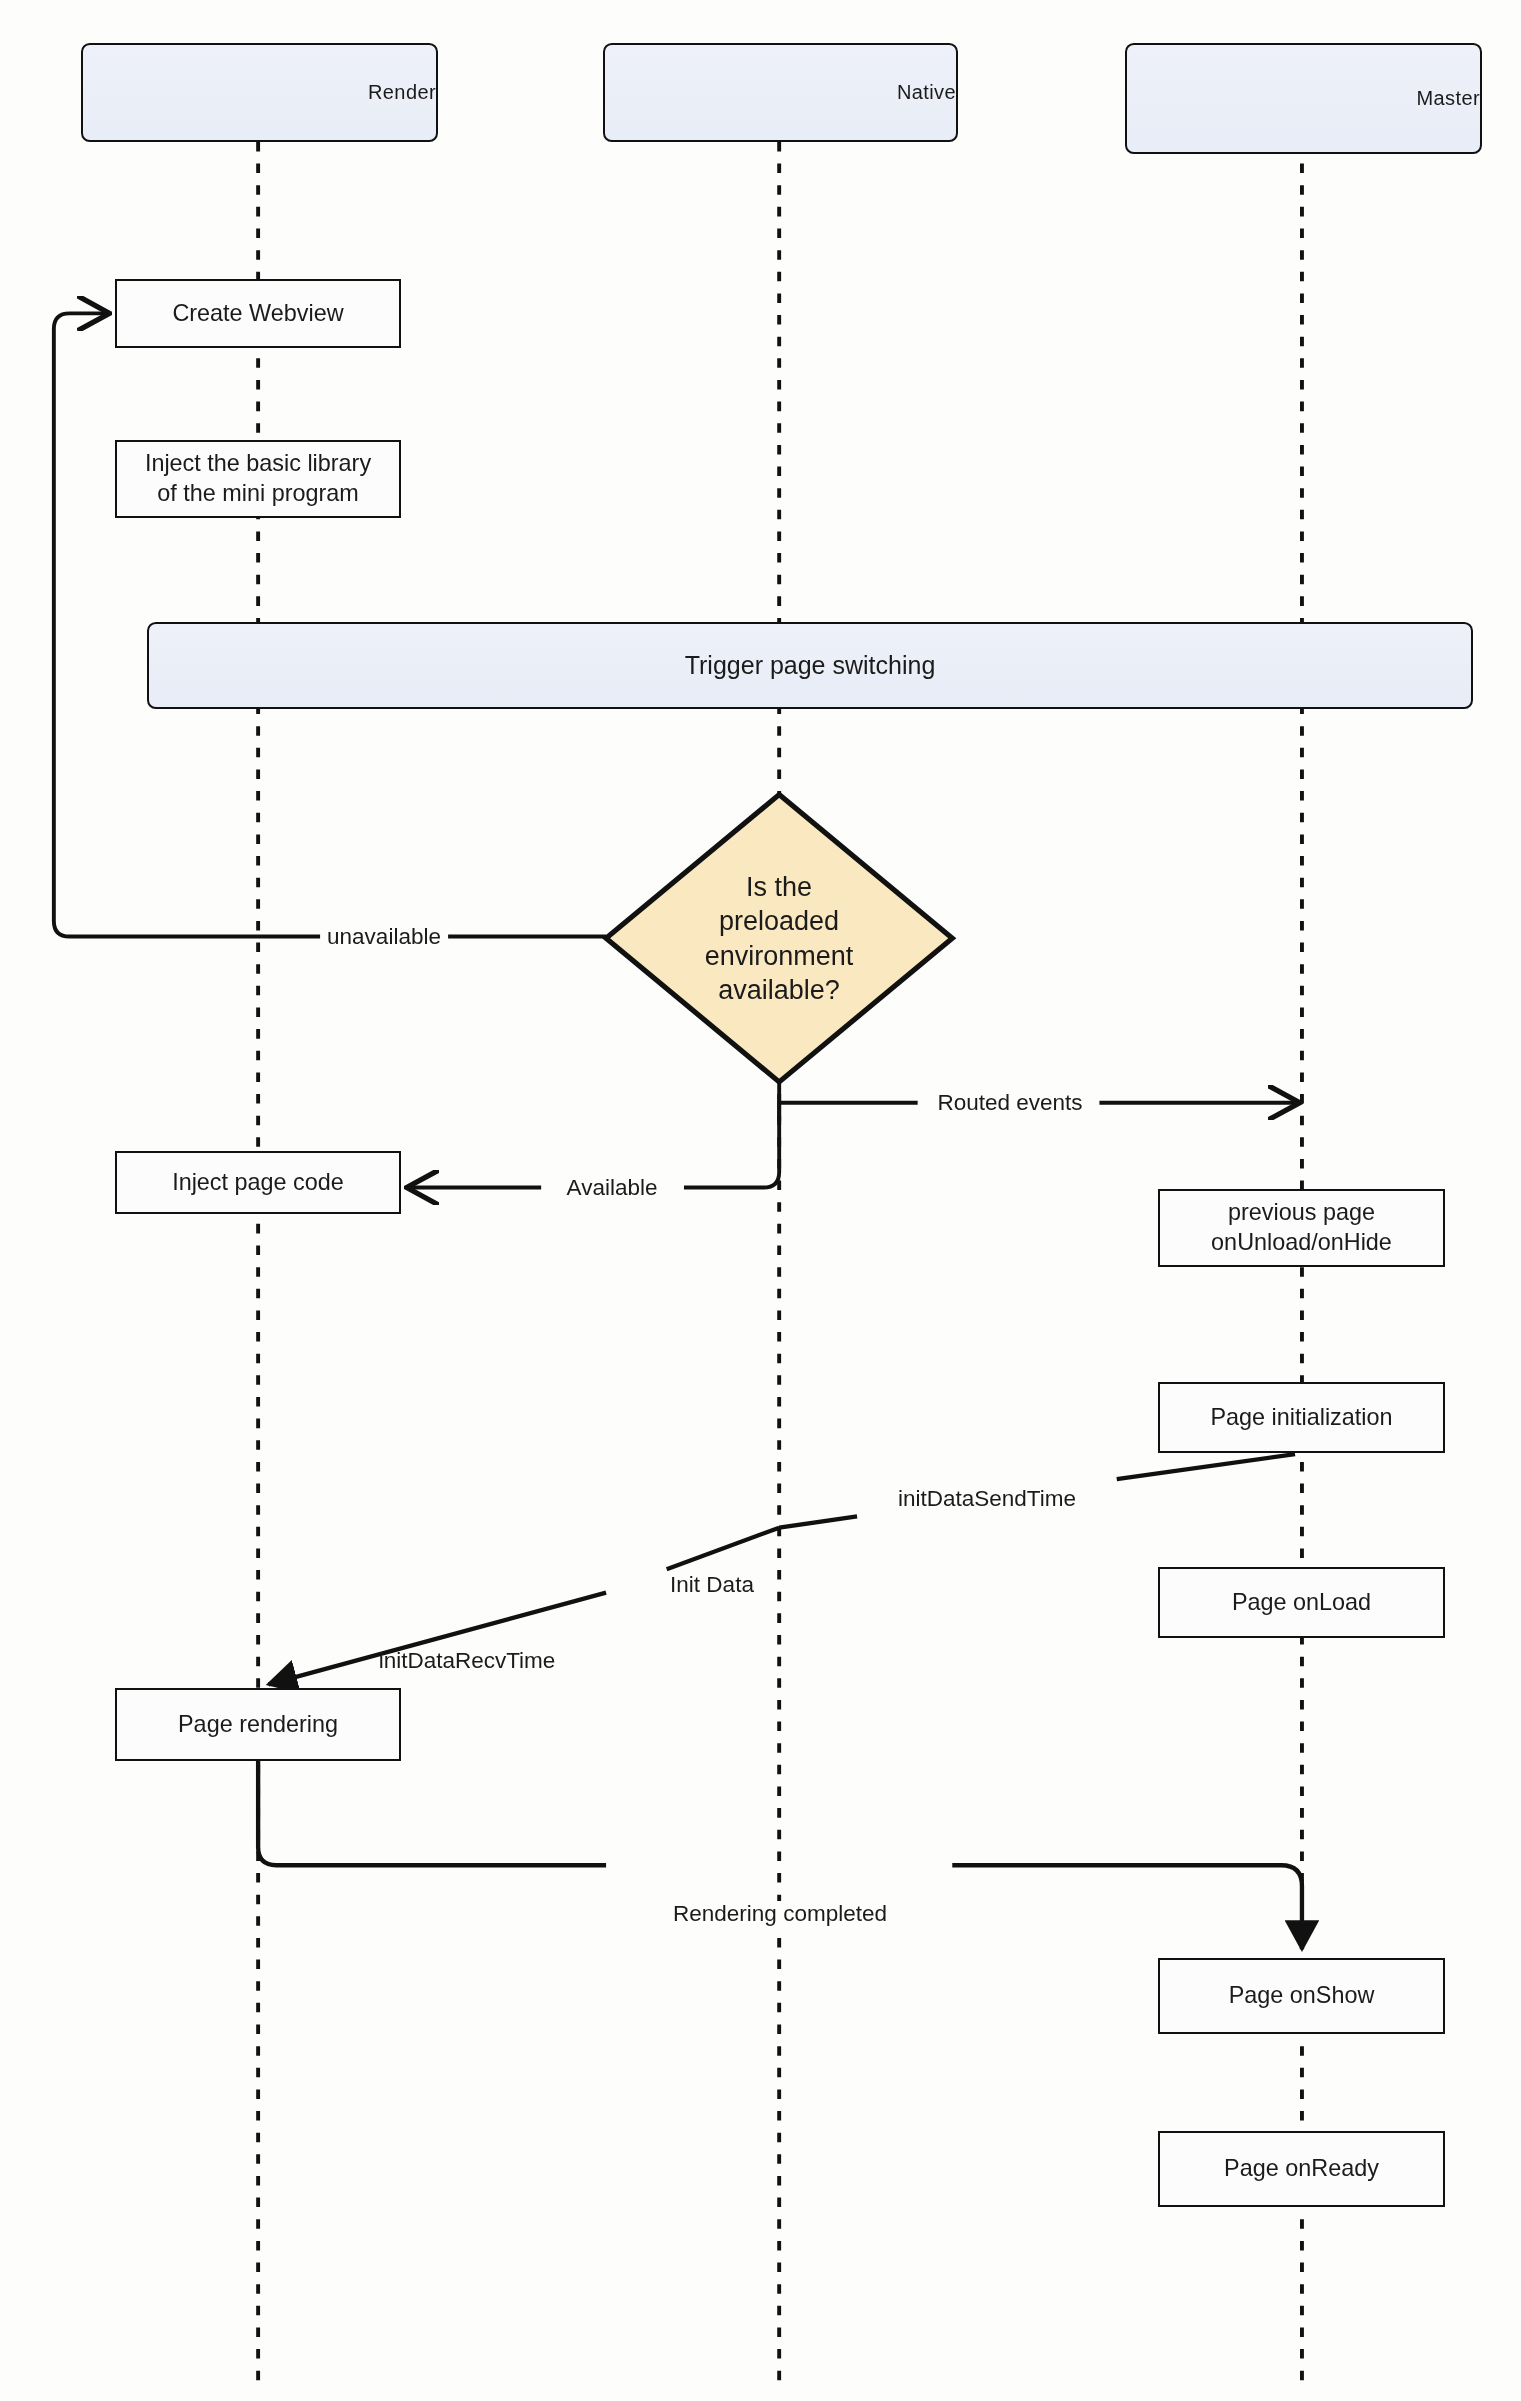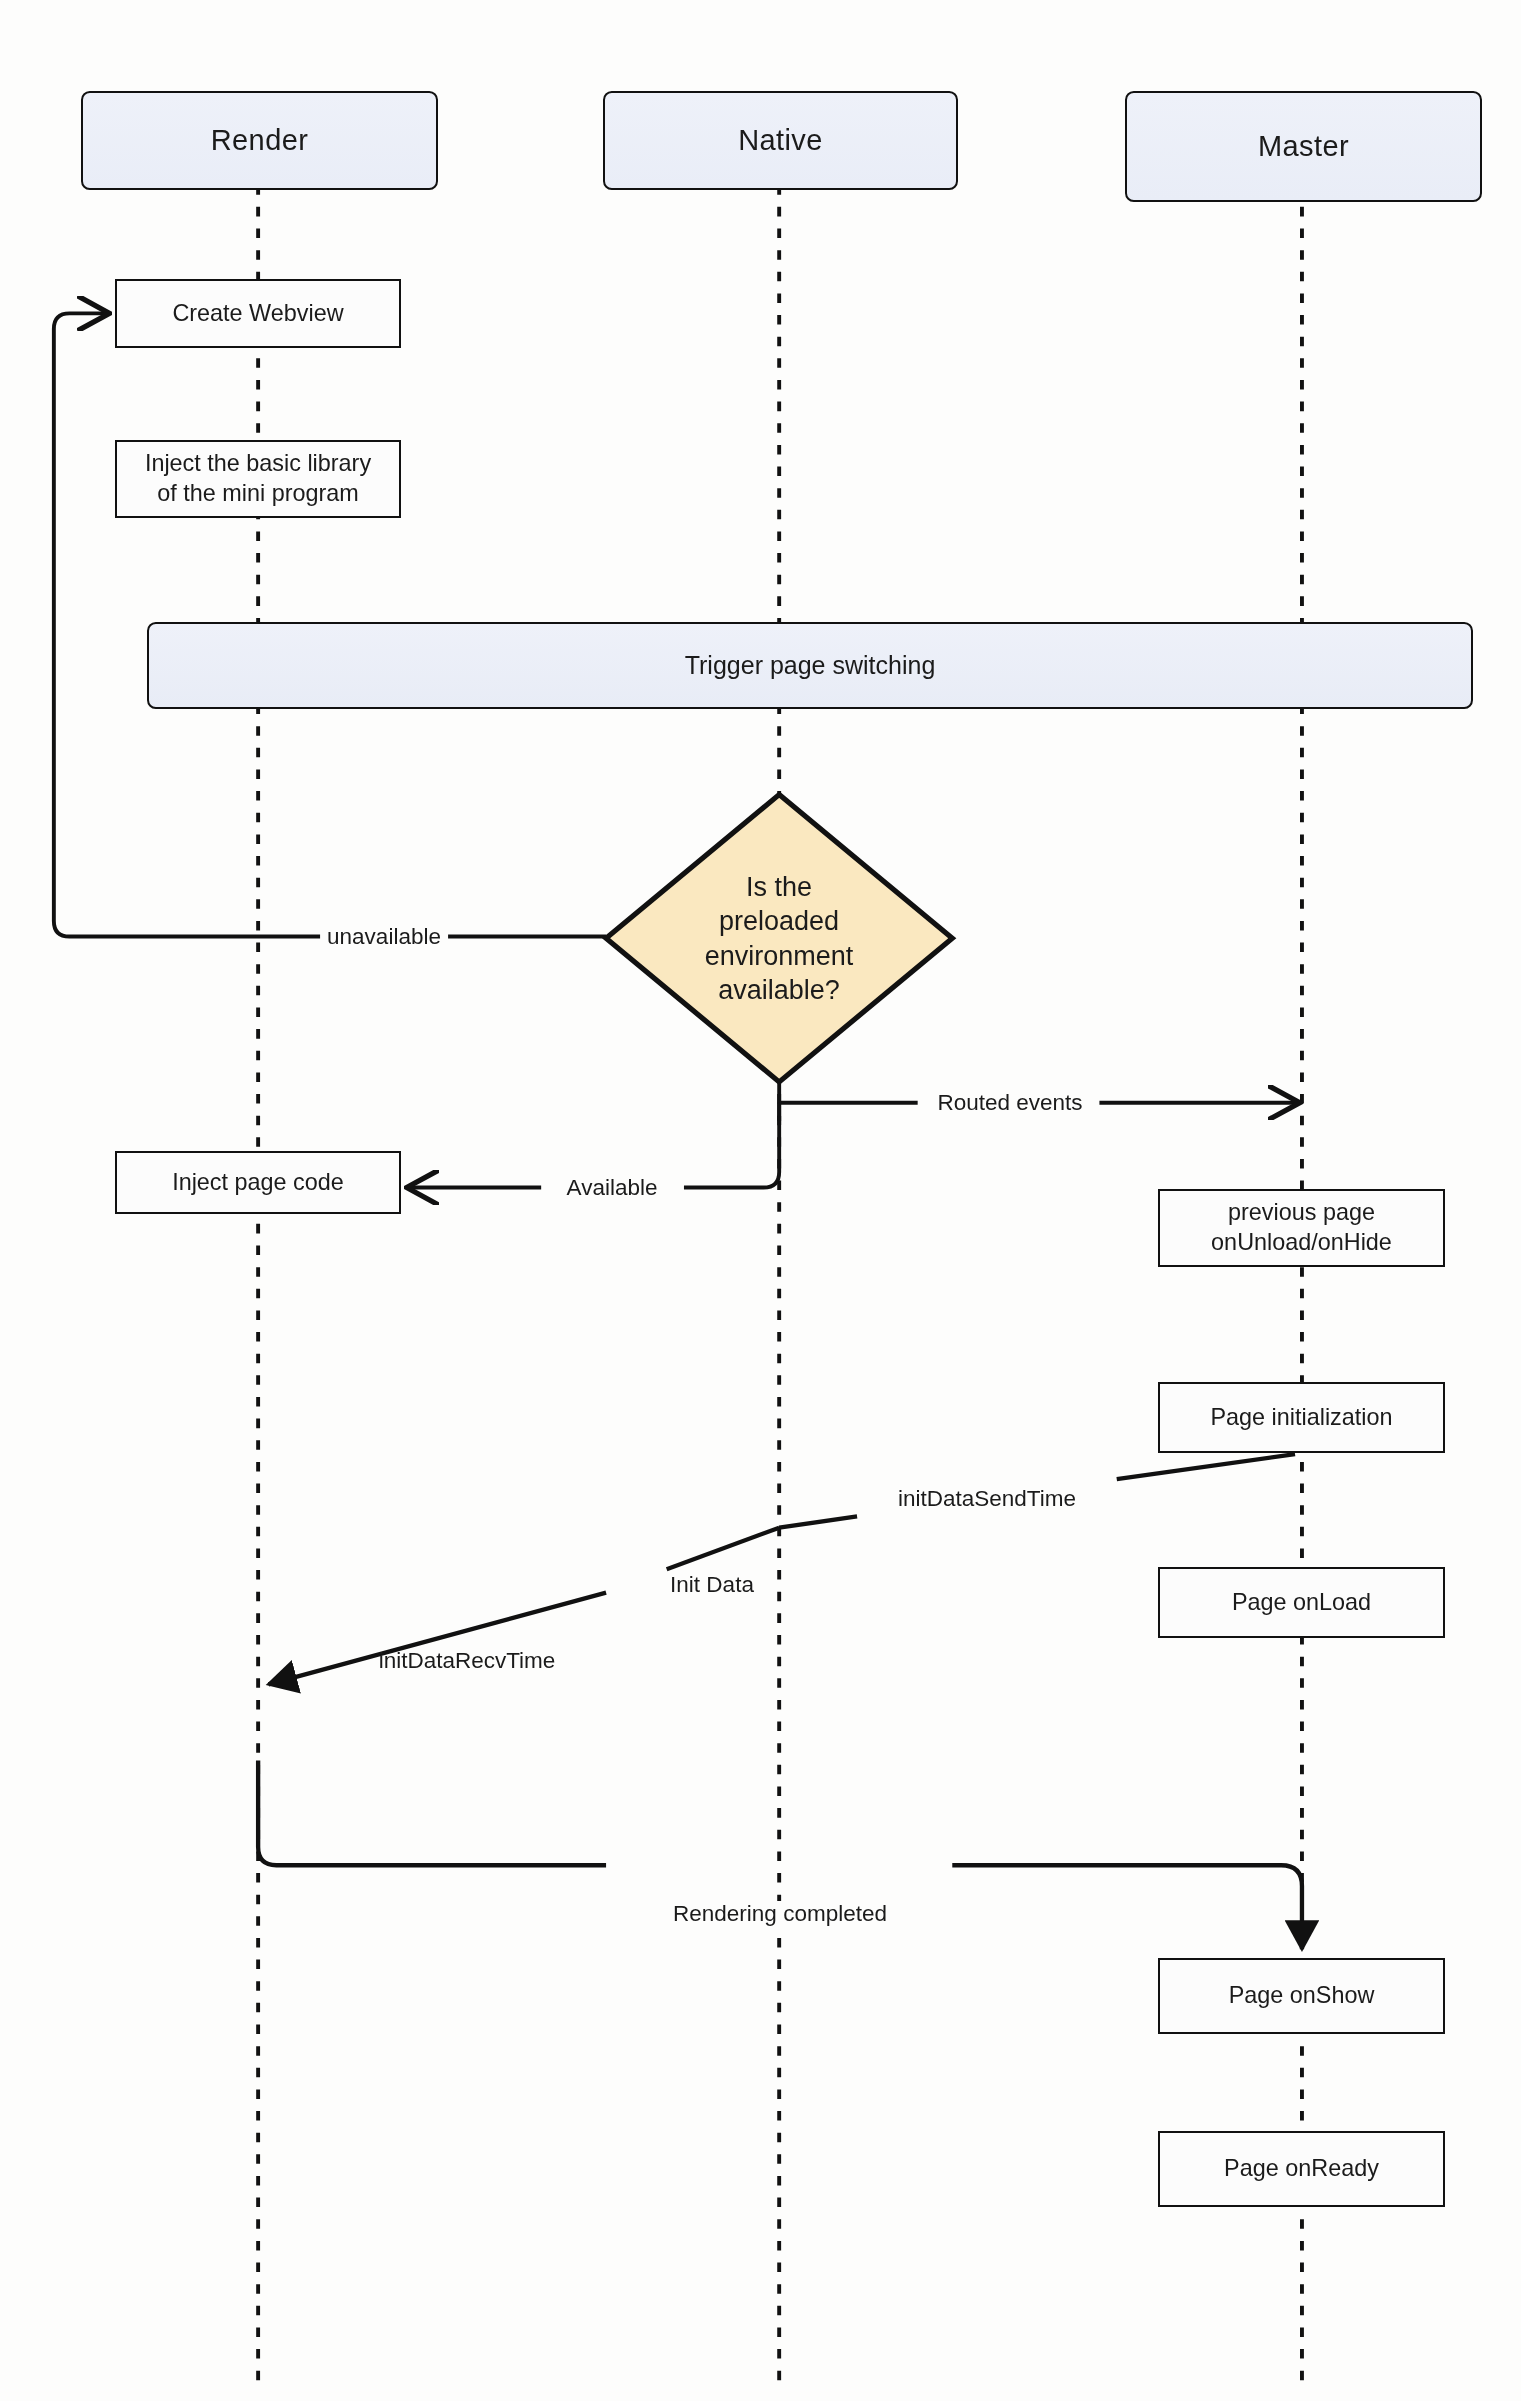--- a/index.html
+++ b/index.html
@@ -25,25 +25,24 @@
     height: 2401px;
   }
   .lifeline-header {
     position: absolute;
     box-sizing: border-box;
     background: linear-gradient(180deg, #eef1f9 0%, #e9edf7 100%);
     border: 2.6px solid #111111;
     border-radius: 8.7px;
     display: flex;
     align-items: center;
-    justify-content: center;
-    font-size: 29px;
+    justify-content: flex-end;
+    font-size: 20px;
     color: #1b1b1b;
     letter-spacing: 0.4px;
-    margin-top: 48px;
   }
   .activation-bar {
     position: absolute;
     box-sizing: border-box;
     background: linear-gradient(180deg, #eef1f9 0%, #e8ecf6 100%);
     border: 2.6px solid #111111;
     border-radius: 8.7px;
     display: flex;
     align-items: center;
     justify-content: center;
@@ -176,20 +175,23 @@
     <div class="decision-label" style="white-space:pre-line;">Is the
 preloaded
 environment
 available?</div>
   </div>
 
   <div class="act-box" style="left:115px; top:1151px; width:286px; height:63px;">
     <span>Inject page code</span>
   </div>
 
+  <div class="act-box" style="left:115px; top:1688px; width:286px; height:73px;">
+    <span>Page rendering</span>
+  </div>
 
   <div class="act-box" style="left:1158px; top:1189px; width:287px; height:78px;">
     <span style="white-space:pre-line;">previous page
 onUnload/onHide</span>
   </div>
 
   <div class="act-box" style="left:1158px; top:1382px; width:287px; height:71px;">
     <span>Page initialization</span>
   </div>
 

